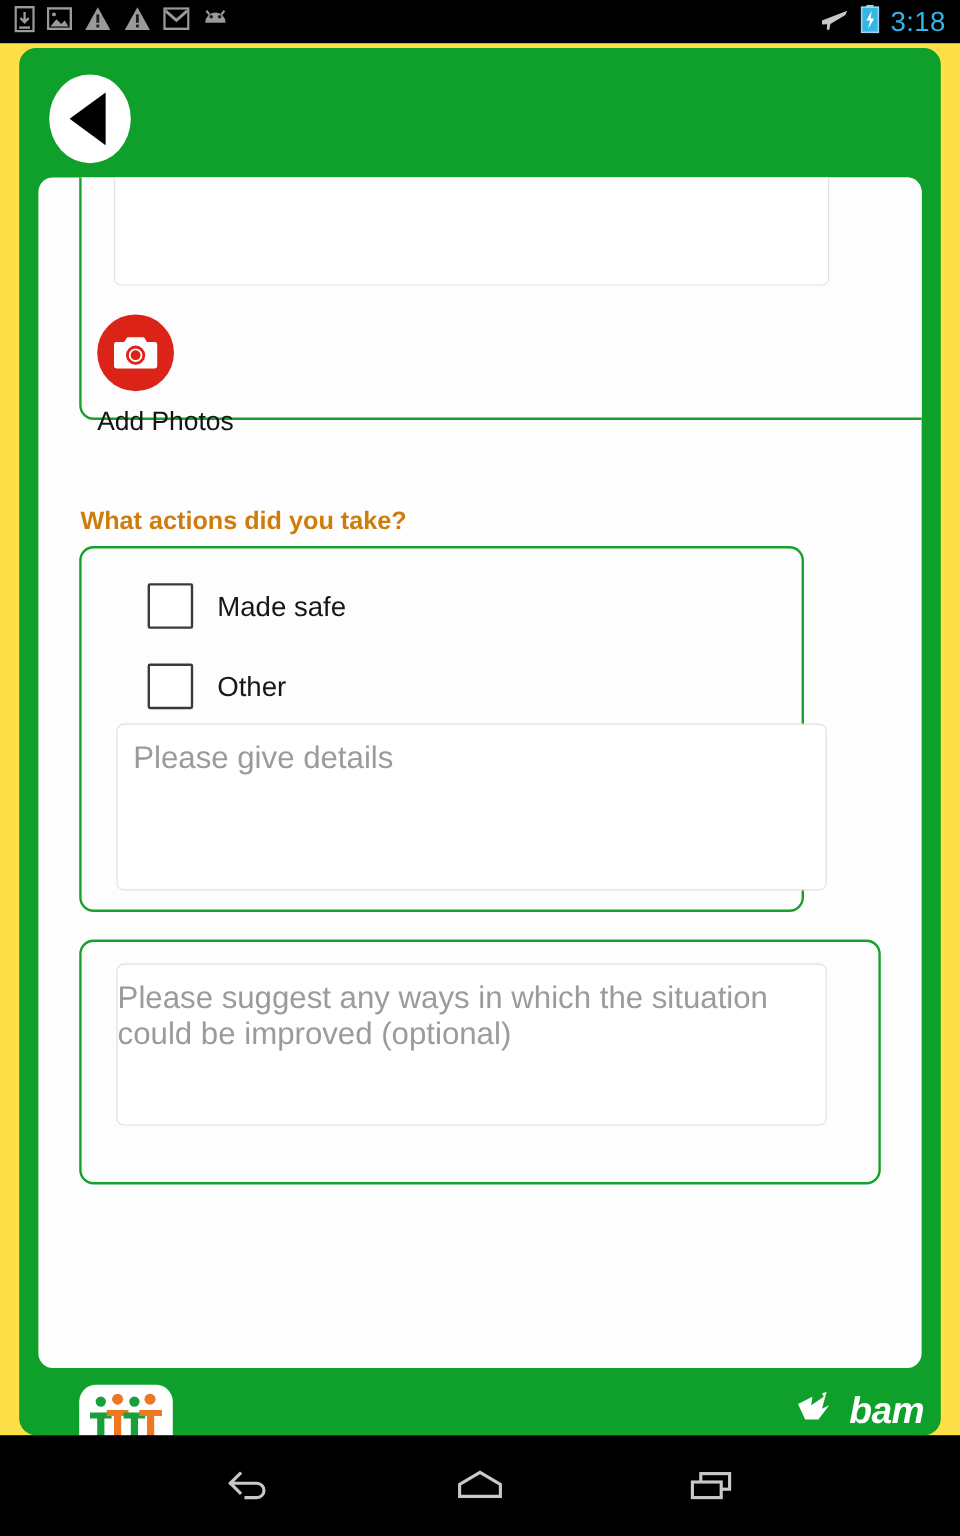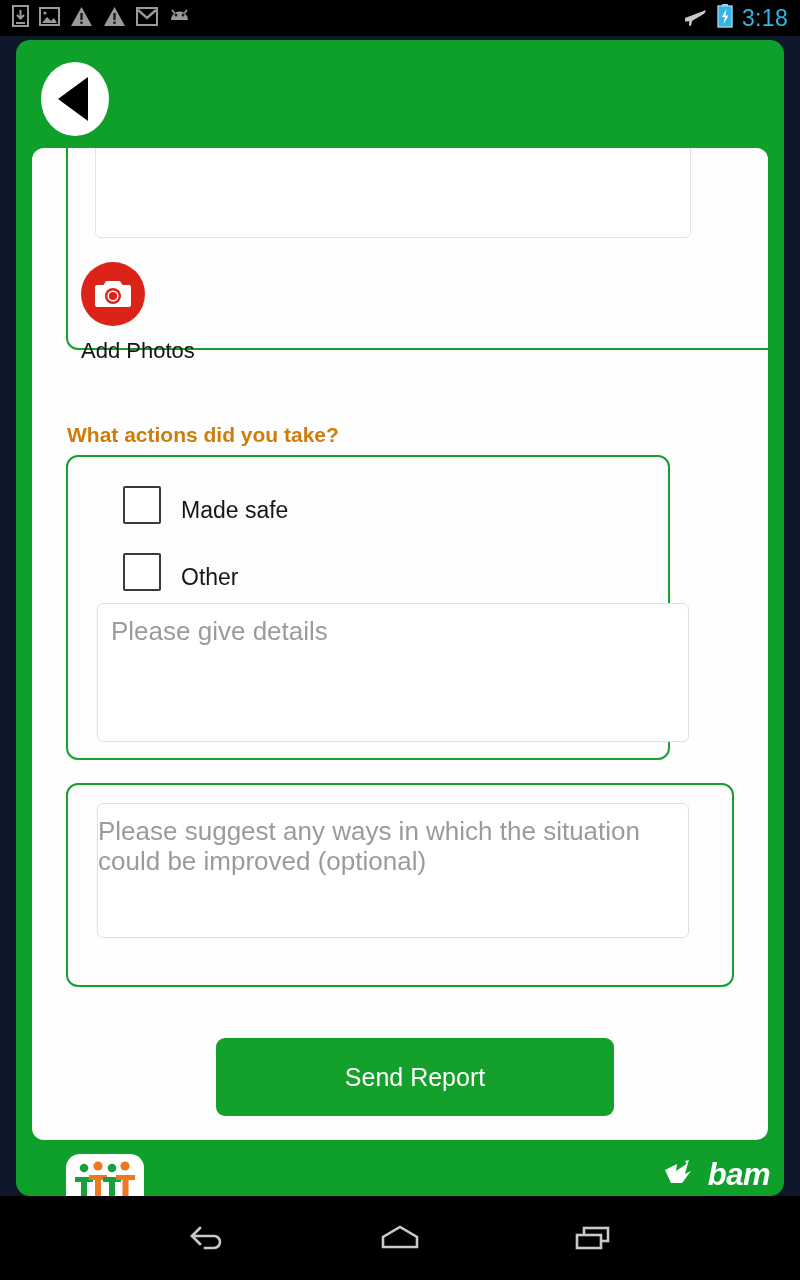--- a/index.html
+++ b/index.html
@@ -2,21 +2,21 @@
 <html><head>
 <meta charset="utf-8">
 <style>
   * { margin:0; padding:0; box-sizing:border-box; }
   html,body{
     width:800px; height:1280px;
     background:#000;
     font-family:"Liberation Sans", sans-serif;
     overflow:hidden;
   }
-  #screen{ position:relative; width:800px; height:1280px; background:#0f172a; }
+  #screen{ position:relative; width:800px; height:1280px; background:#fde047; }
 
   
   .statusbar{
     position:absolute; left:0; top:0; width:800px; height:36px;
     background:#000; display:flex; align-items:center;
     padding:0 12px;
   }
   .sb-left{ display:flex; align-items:center; gap:10px; }
   .sb-right{ margin-left:auto; display:flex; align-items:center; gap:9px; }
   .sb-clock{ color:#33b5e5; font-size:23px; letter-spacing:0.3px; }
@@ -88,21 +88,21 @@
     display:flex;align-items:center;justify-content:center;
   }
   .cam-label{
     position:absolute; left:13px; top:248px;
     font-size:22px; color:#141414; white-space:nowrap;
   }
 
   
   .sec-actions{ position:absolute; left:34px; top:275px; width:604px; }
   .panel-actions{ height:305px; position:relative; }
-  .cb-row{ display:flex; align-items:flex-end; position:absolute; }
+  .cb-row{ display:flex; align-items:center; position:absolute; }
   .cb-box{
     width:38px;height:38px;
     border:2px solid #3a3a3a;
     background:#fff;
     border-radius:2px;
     flex:none;
   }
   .cb-label{ font-size:23px; color:#161616; margin-left:20px; white-space:nowrap; }
   .cb-made{ left:55px; top:29px; }
   .cb-reported{ left:347px; top:29px; }
@@ -283,21 +283,20 @@
         </div>
 
         <div class="sec-sugg">
           <div class="panel panel-sugg">
             <div class="ta-sugg">
               <div class="ph">Please suggest any ways in which the situation could be improved (optional)</div>
             </div>
           </div>
         </div>
 
-        <button class="send-btn">Send Report</button>
 
       </div>
     </div>
 
     <div class="brandbar">
       <div class="bz-logo">
         <svg width="70" height="58" viewBox="0 0 70 58">
           <circle cx="14" cy="9" r="4.3" fill="#18A03A"></circle>
           <circle cx="28" cy="7" r="4.6" fill="#EE7722"></circle>
           <circle cx="42" cy="9" r="4.3" fill="#18A03A"></circle>

